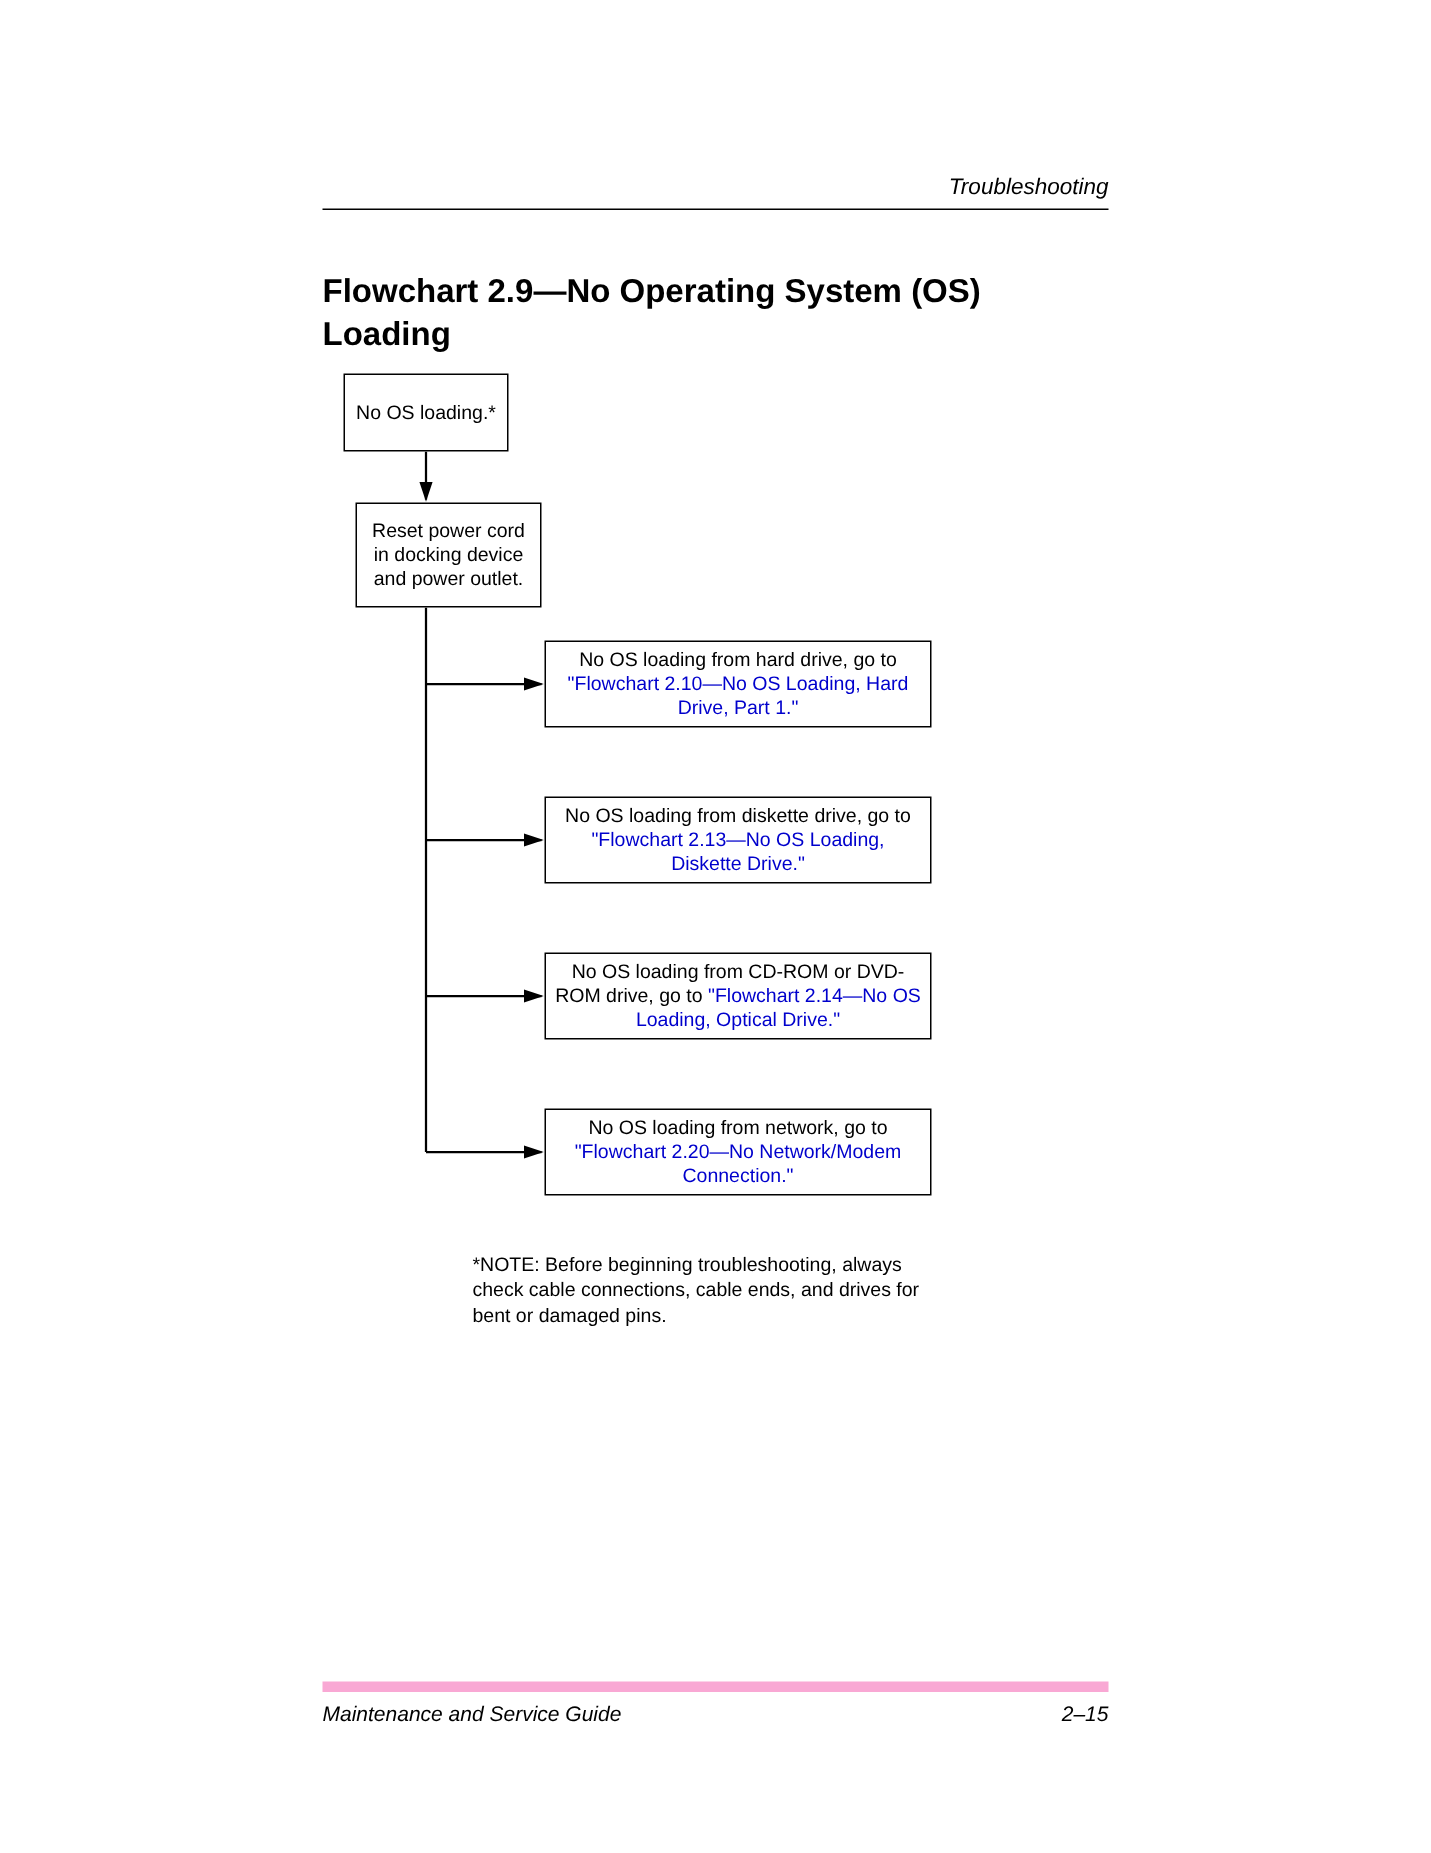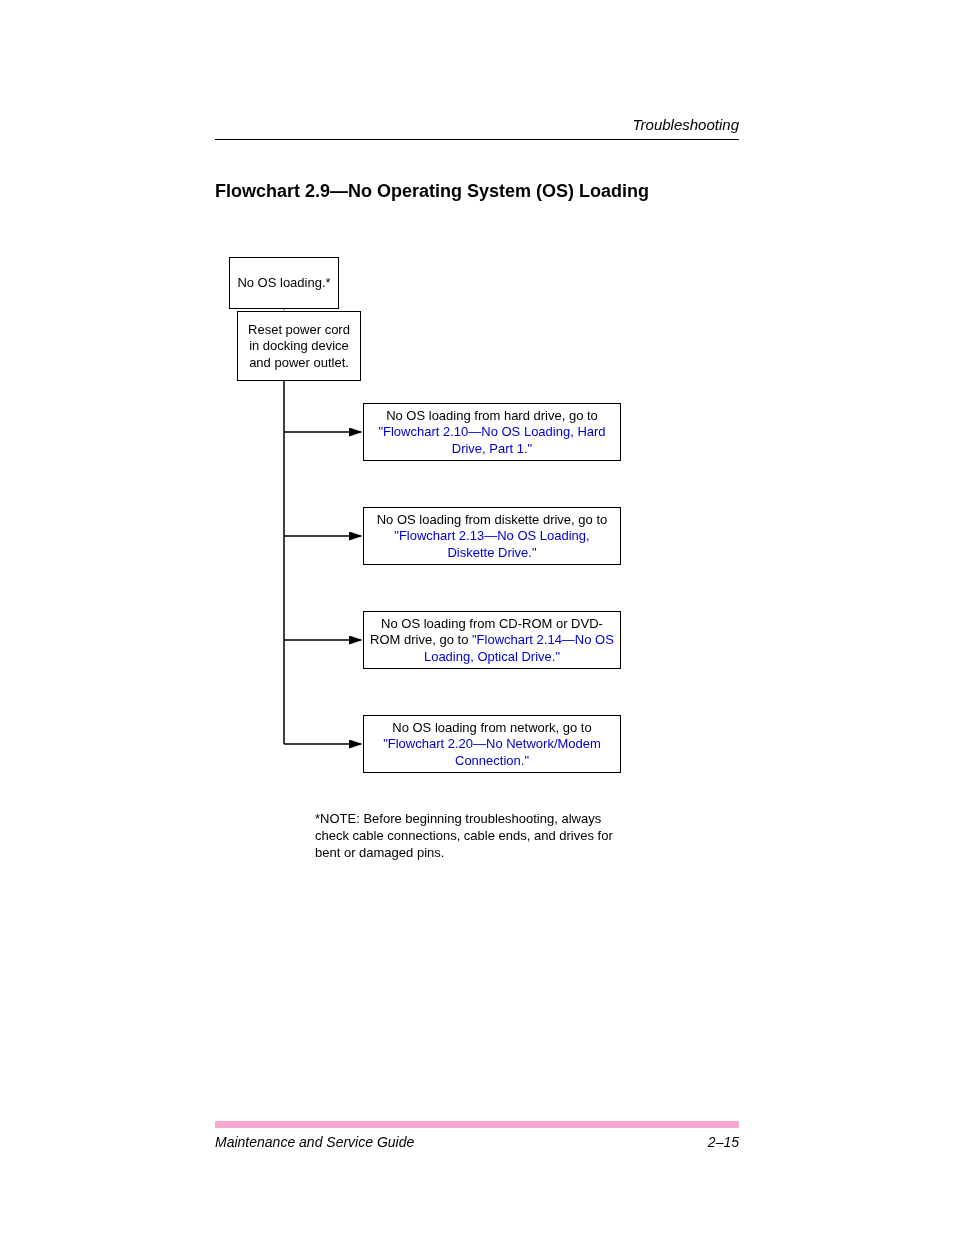--- a/index.html
+++ b/index.html
@@ -18,23 +18,23 @@
     .header-section {
       text-align: right;
       font-style: italic;
       font-size: 15px;
       padding-bottom: 6px;
       border-bottom: 1px solid #000;
       margin-bottom: 40px;
     }
     .title {
       font-weight: bold;
-      font-size: 18px;
+      font-size: 22px;
       line-height: 1.3;
-      margin-bottom: 22px;
+      margin-bottom: 12px;
       font-family: Arial, Helvetica, sans-serif;
     }
     .flowchart {
       position: relative;
       height: 640px;
     }
     .box {
       position: absolute;
       border: 1.5px solid #000;
       background: #fff;
@@ -45,21 +45,20 @@
       flex-direction: column;
       justify-content: center;
       align-items: center;
       padding: 4px 6px;
     }
     .box-start {
       left: 14px;
       top: 0;
       width: 110px;
       height: 52px;
-      margin-top: 32px;
     }
     .box-reset {
       left: 22px;
       top: 86px;
       width: 124px;
       height: 70px;
     }
     .box-branch {
       left: 148px;
       width: 258px;

